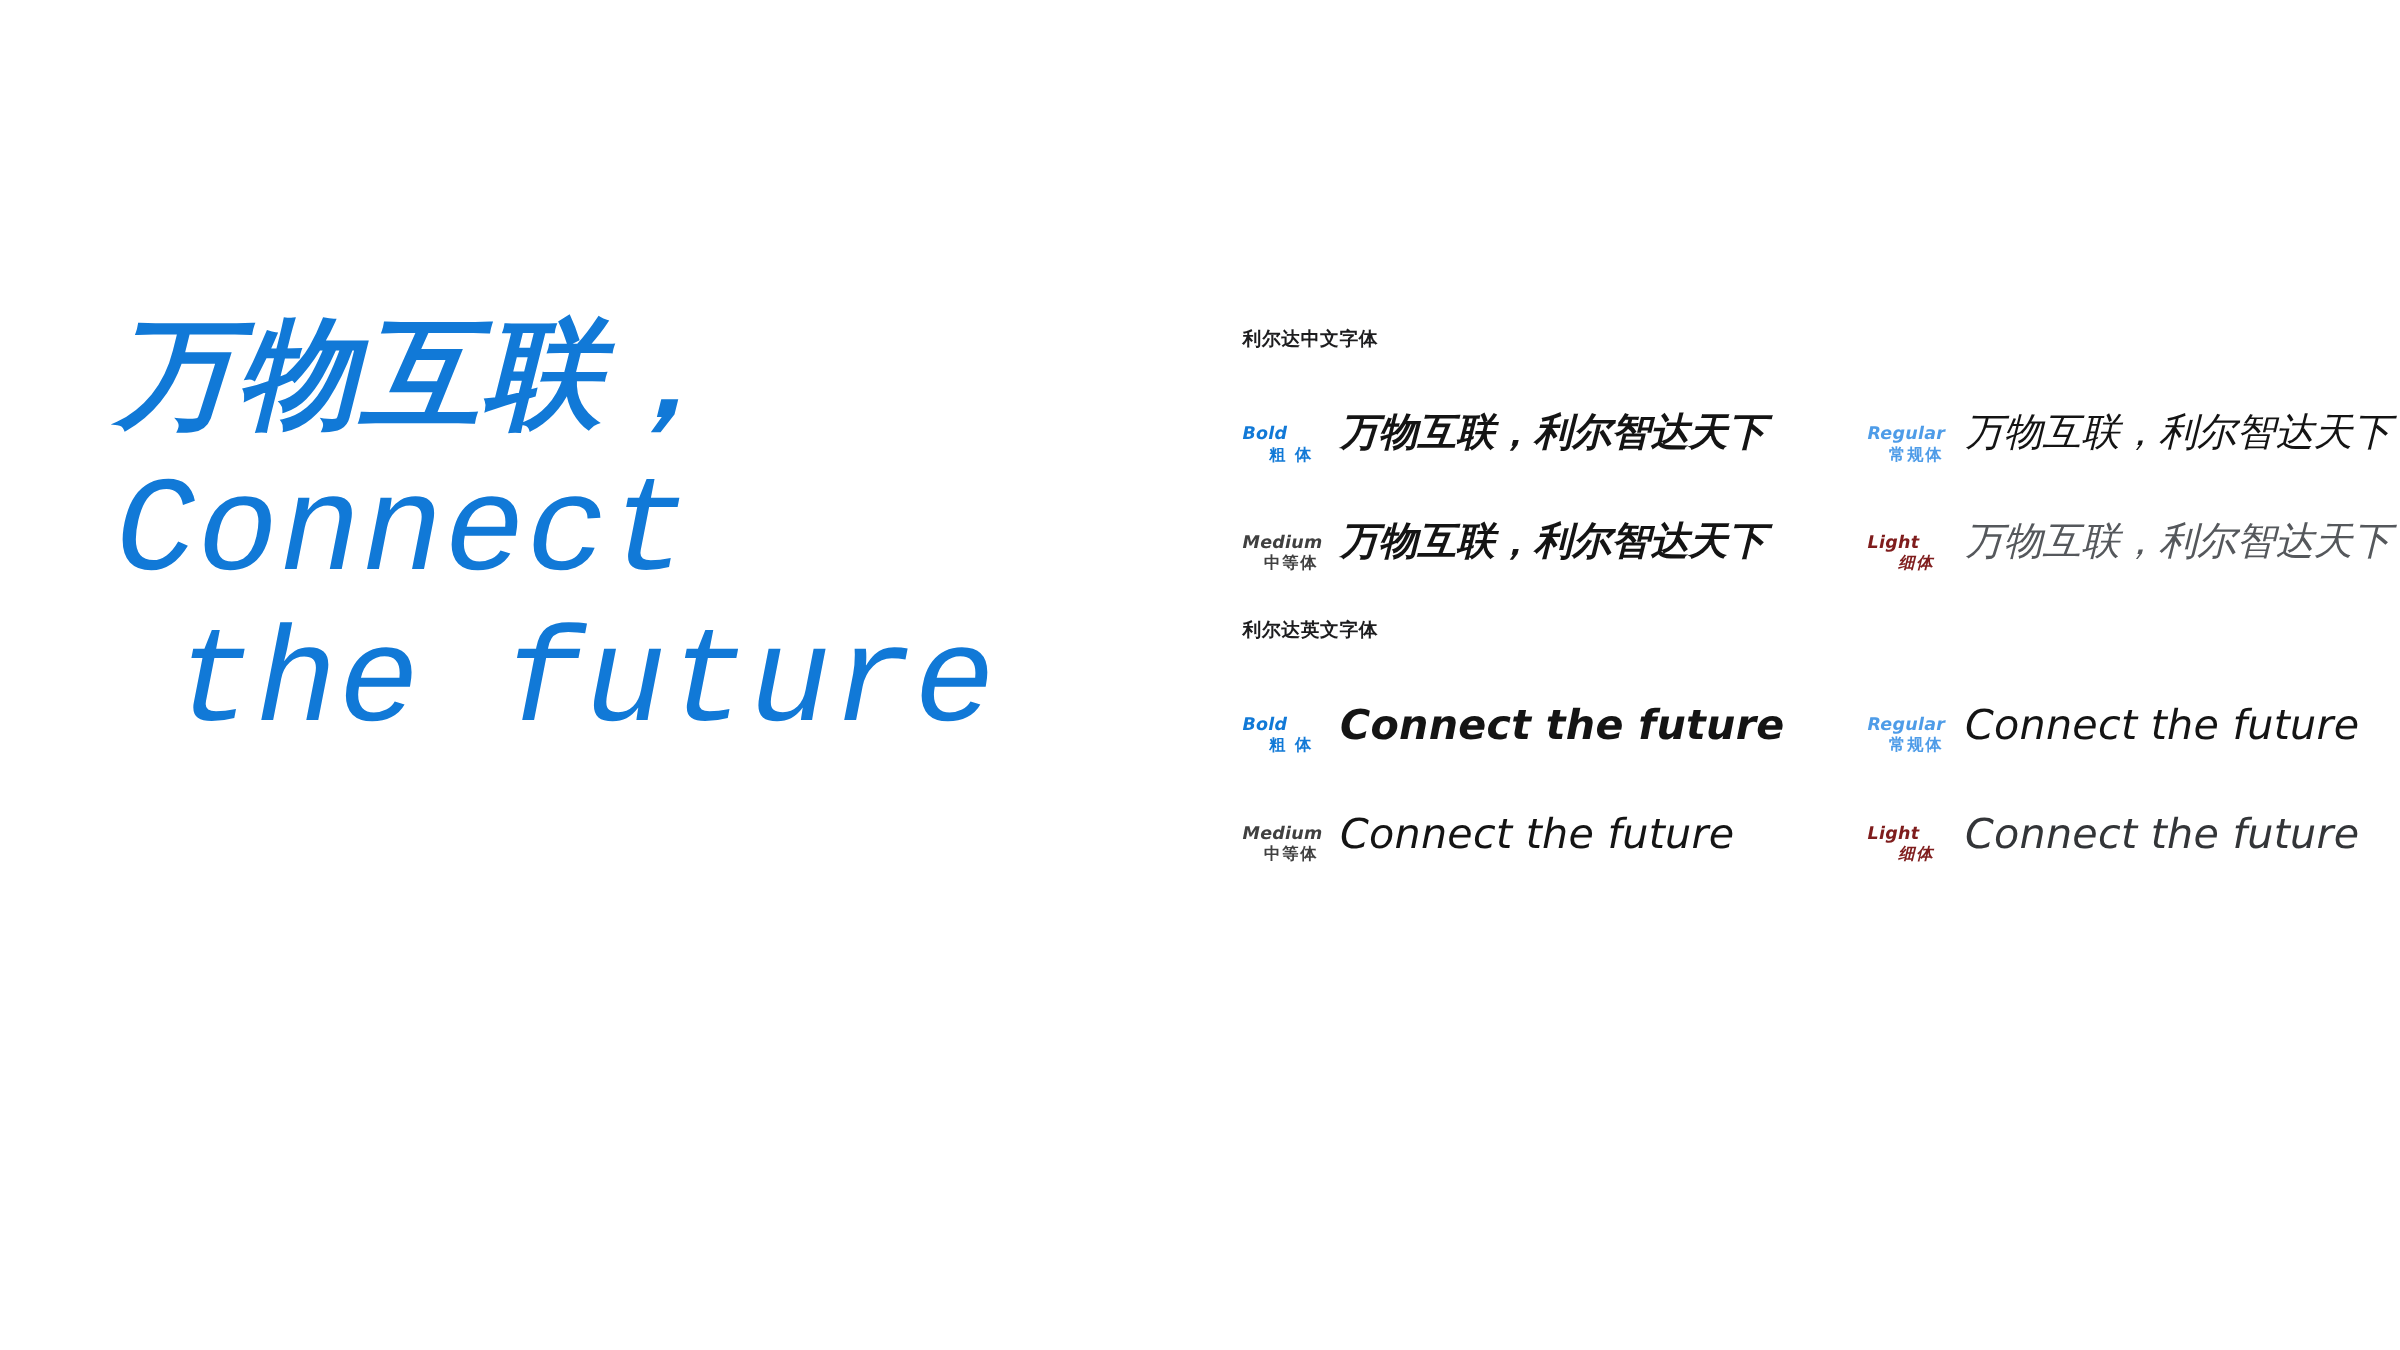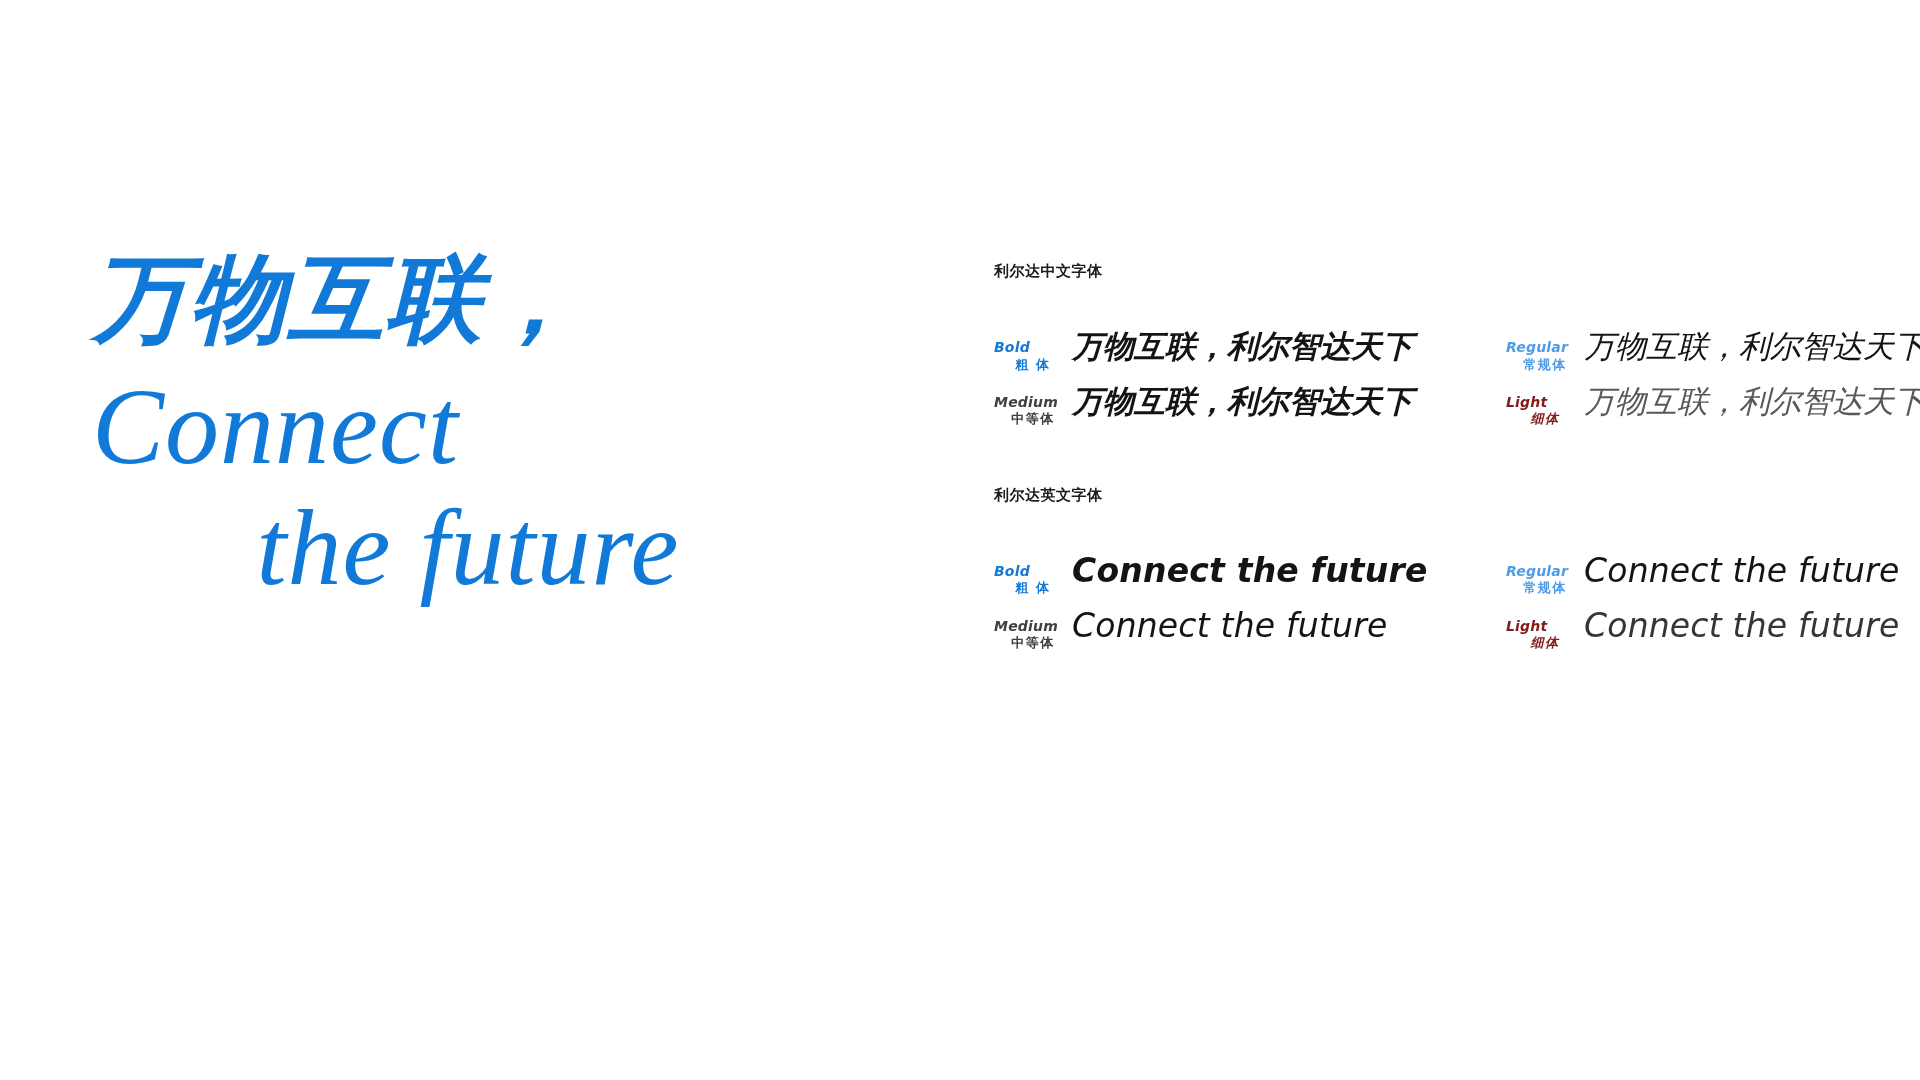--- a/index.html
+++ b/index.html
@@ -39,21 +39,21 @@
     line-height: 1.32;
     letter-spacing: 2px;
     white-space: nowrap;
   }
   .hero-cn-line2 {
     font-size: 92px;
     letter-spacing: 1px;
   }
   .hero-en {
     color: #1179D7;
-    font-family: Liberation Serif, serif;
+    font-family: Liberation Mono, monospace;
     font-weight: 300;
     font-style: italic;
     font-size: 108px;
     line-height: 1.12;
     letter-spacing: 1px;
     margin-top: 4px;
   }
   .hero-en-line {
     display: block;
     white-space: nowrap;
@@ -61,39 +61,38 @@
   .hero-en-line2 { margin-left: -8px; text-align: center; }
 
   
   .panel {
     position: absolute;
     left: 994px;
     top: 262px;
     width: 900px;
   }
   .panel-section { position: relative; }
-  .panel-section + .panel-section { margin-top: 59px; }
+  .panel-section + .panel-section { margin-top: 36px; }
 
   .section-title {
     font-family: "DejaVu Sans", "Liberation Sans", sans-serif;
     font-size: 15px;
     font-weight: 700;
     color: #1d1d1f;
     letter-spacing: 0.5px;
     margin: 0 0 48px 0;
     white-space: nowrap;
   }
 
   .spec-grid {
     display: grid;
     grid-template-columns: 500px 500px;
     grid-template-rows: auto auto;
     row-gap: 44px;
     column-gap: 0;
-    gap: 12px;
   }
 
   .spec-row {
     display: flex;
     align-items: flex-start;
   }
 
   .weight-label {
     width: 78px;
     flex: 0 0 78px;

